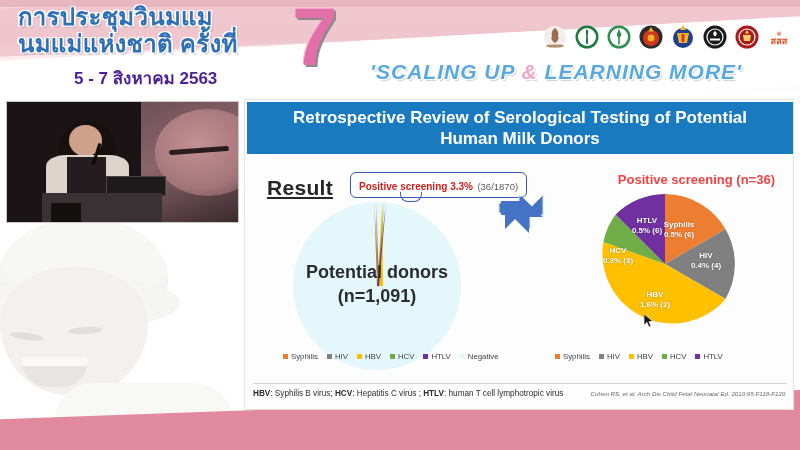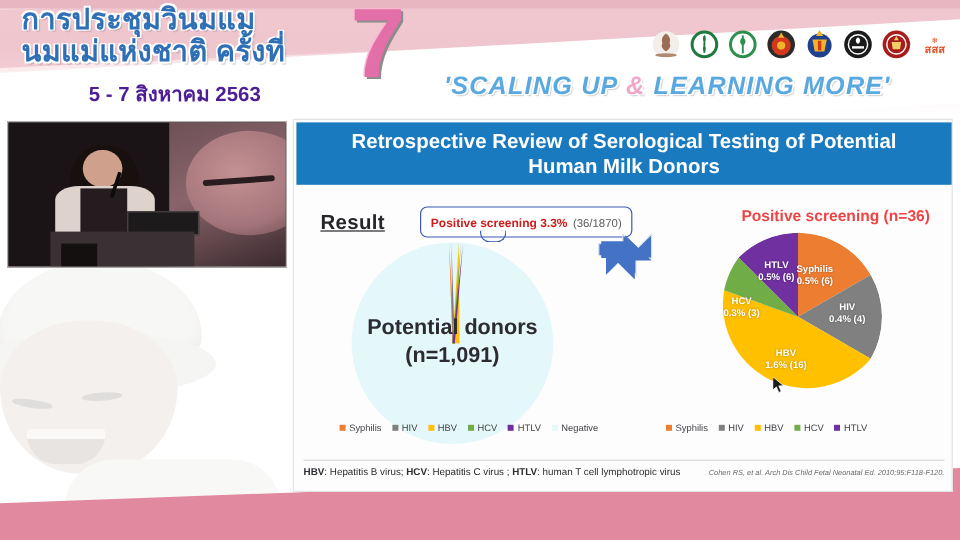--- a/index.html
+++ b/index.html
@@ -127,21 +127,21 @@
     position:absolute; left:244px; top:99px; width:550px; height:311px;
     background:#fdfdfd; border:1px solid #e3e3e3;
   }
   .slide-title{
     position:absolute; left:2px; top:2px; width:546px; height:52px;
     background:#1a7ac0; color:#ffffff; font-size:17px; font-weight:bold;
     display:flex; align-items:center; justify-content:center; text-align:center;
     line-height:1.25; padding:0 16px;
   }
   .result-label{
-    position:absolute; left:22px; top:76px; font-size:17px; font-weight:bold;
+    position:absolute; left:22px; top:76px; font-size:21px; font-weight:bold;
     color:#26262a; text-decoration:underline; letter-spacing:.3px;
   }
   .callout{
     position:absolute; left:105px; top:72px;
     border:1.4px solid #3b59b5; border-radius:6px; background:#ffffff;
     padding:3px 8px; white-space:nowrap;
   }
   .callout .pct{ font-size:10px; font-weight:bold; color:#d01b1b; }
   .callout .frac{ font-size:9.5px; color:#5d5d61; }
   .callout-stem{
@@ -390,21 +390,21 @@
     <div class="pie-right-lab" style="left:407px; top:120px; width:54px;">
       <div>Syphilis</div>
       <div>0.5% (6)</div>
     </div>
     <div class="pie-right-lab" style="left:437px; top:151px; width:48px;">
       <div>HIV</div>
       <div>0.4% (4)</div>
     </div>
     <div class="pie-right-lab" style="left:382px; top:190px; width:56px;">
       <div>HBV</div>
-      <div>1.6% (16)</div>
+      <div>1.6% (2)</div>
     </div>
     <div class="pie-right-lab" style="left:348px; top:146px; width:50px;">
       <div>HCV</div>
       <div>0.3% (3)</div>
     </div>
     <div class="pie-right-lab" style="left:376px; top:116px; width:52px;">
       <div>HTLV</div>
       <div>0.5% (6)</div>
     </div>
 
@@ -425,21 +425,21 @@
           <i class="sw" style="background:#70ad47"></i>
           <span>HCV</span>
         </span>
       <span class="li">
           <i class="sw" style="background:#7030a0"></i>
           <span>HTLV</span>
         </span>
     </div>
 
     <div class="footnote">
-      <div class="defs"><b>HBV</b><span>: Hepatitis B virus; </span><b>HCV</b><span>: Hepatitis C virus ; </span><b>HTLV</b><span>: human T cell lymphotropic virus</span></div>
+      <div class="defs"><b>HBV</b><span>: Syphilis B virus; </span><b>HCV</b><span>: Hepatitis C virus ; </span><b>HTLV</b><span>: human T cell lymphotropic virus</span></div>
       <div class="cite">Cohen RS, et al. Arch Dis Child Fetal Neonatal Ed. 2010;95:F118-F120.</div>
     </div>
 
   </div>
 
   <div class="cursor">
     <svg width="11" height="14" viewBox="0 0 11 14">
         <path d="M0 0 L0 11 L3 8.4 L5 13 L7 12.2 L5 7.6 L9 7.4 Z" fill="#1a1a1a" stroke="#fff" stroke-width=".6"></path>
       </svg>
   </div>

